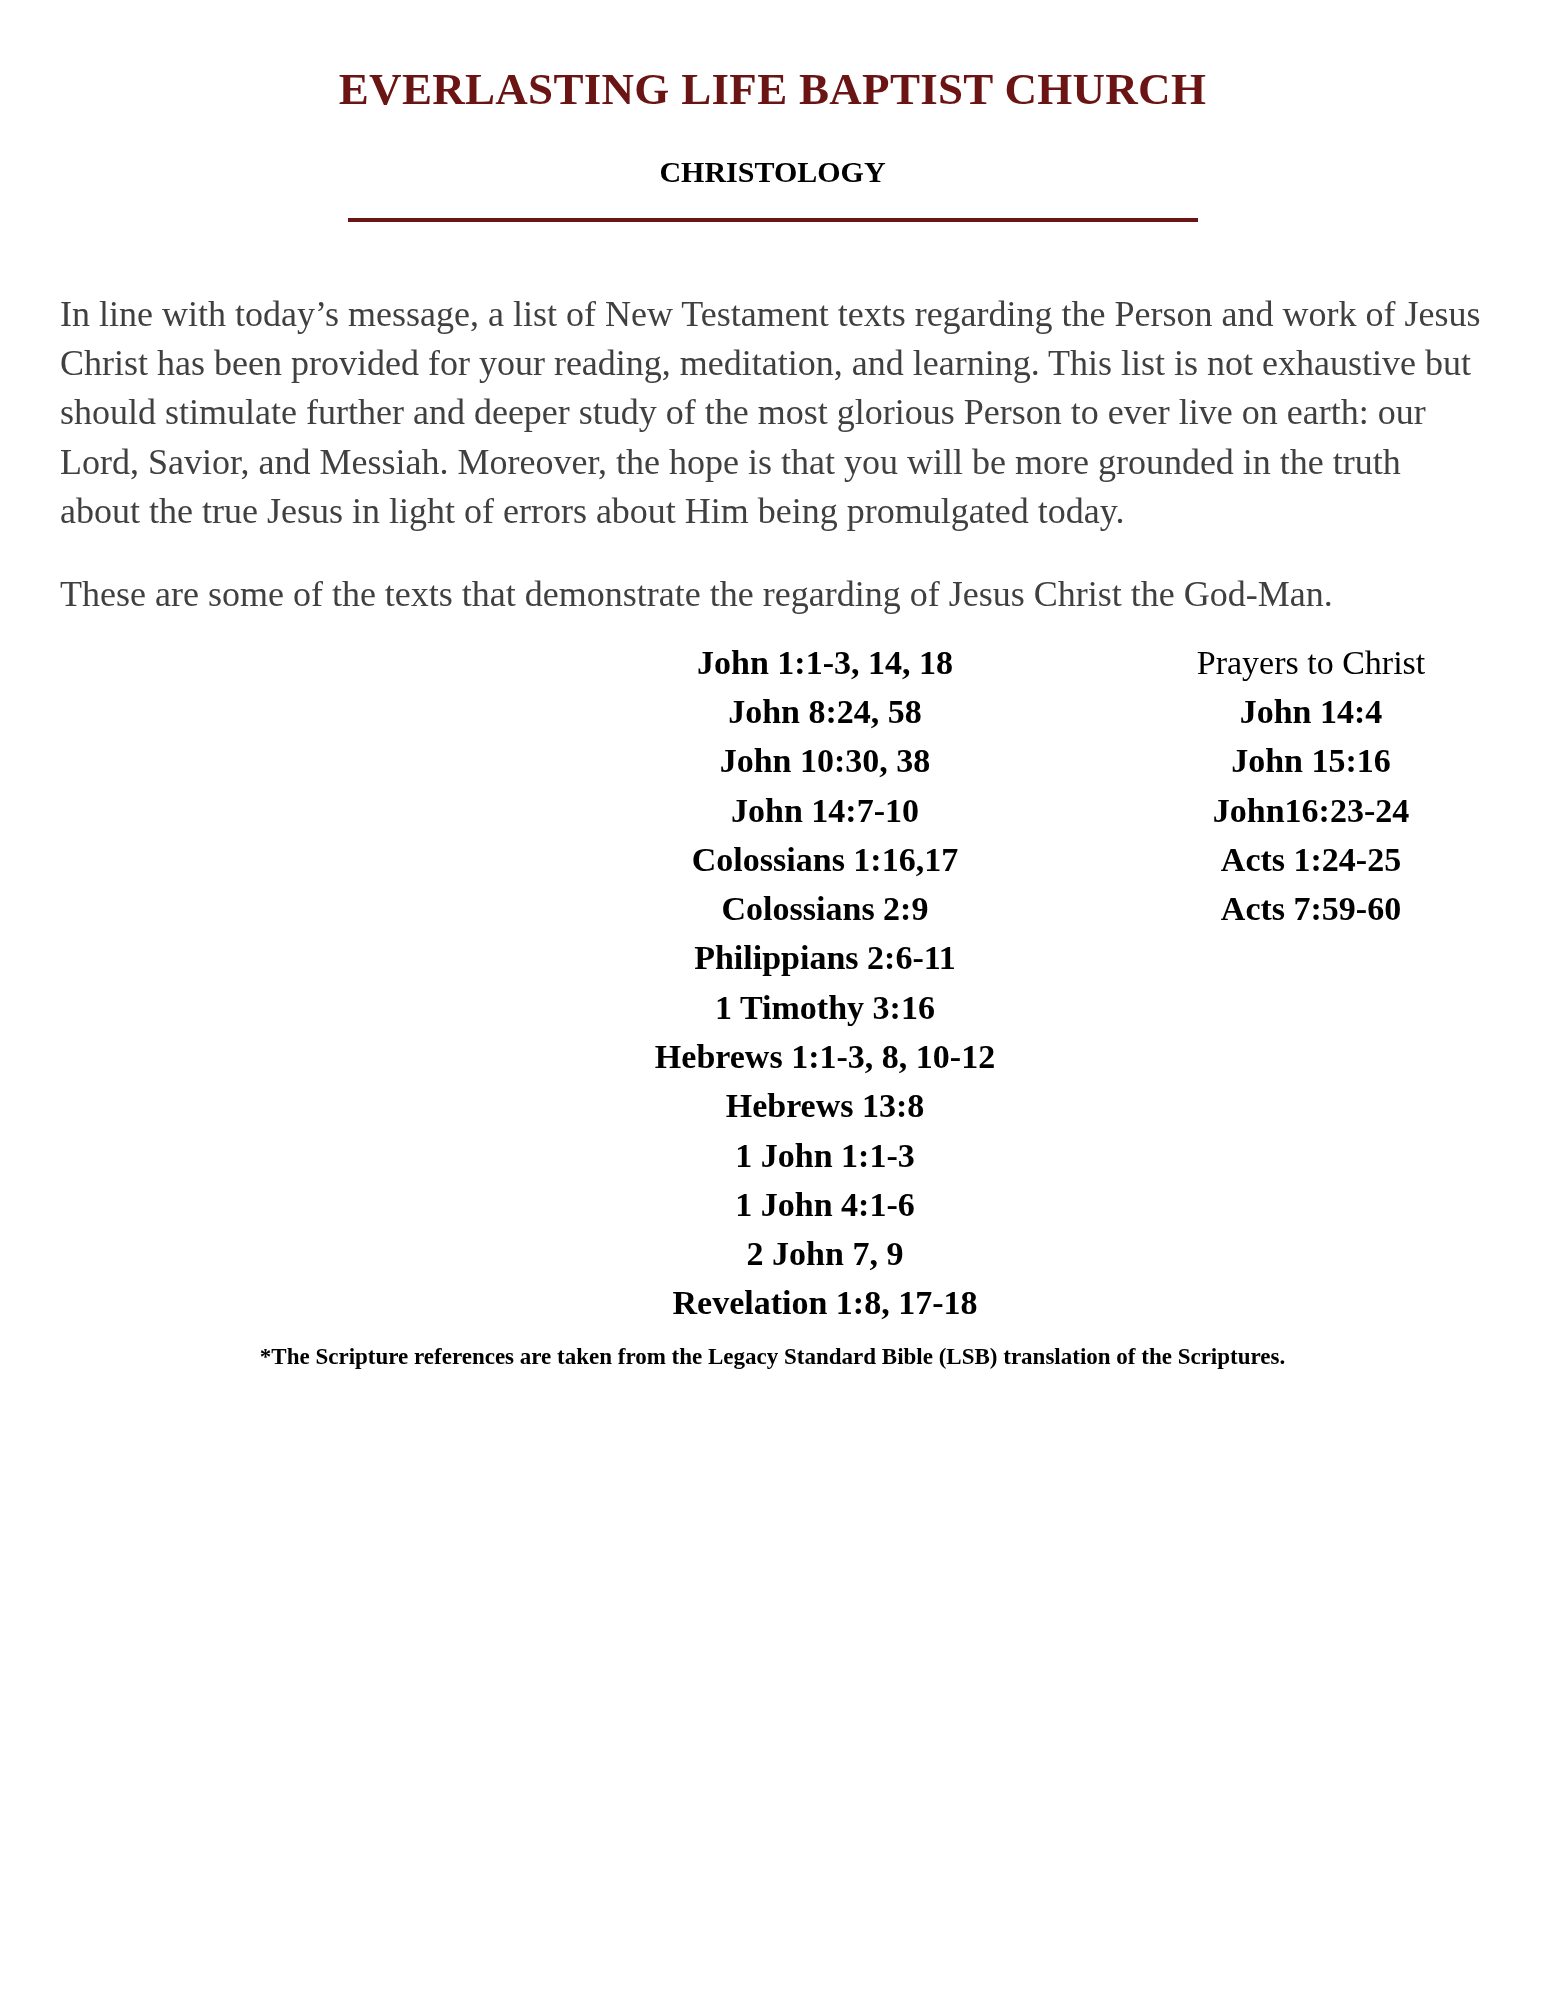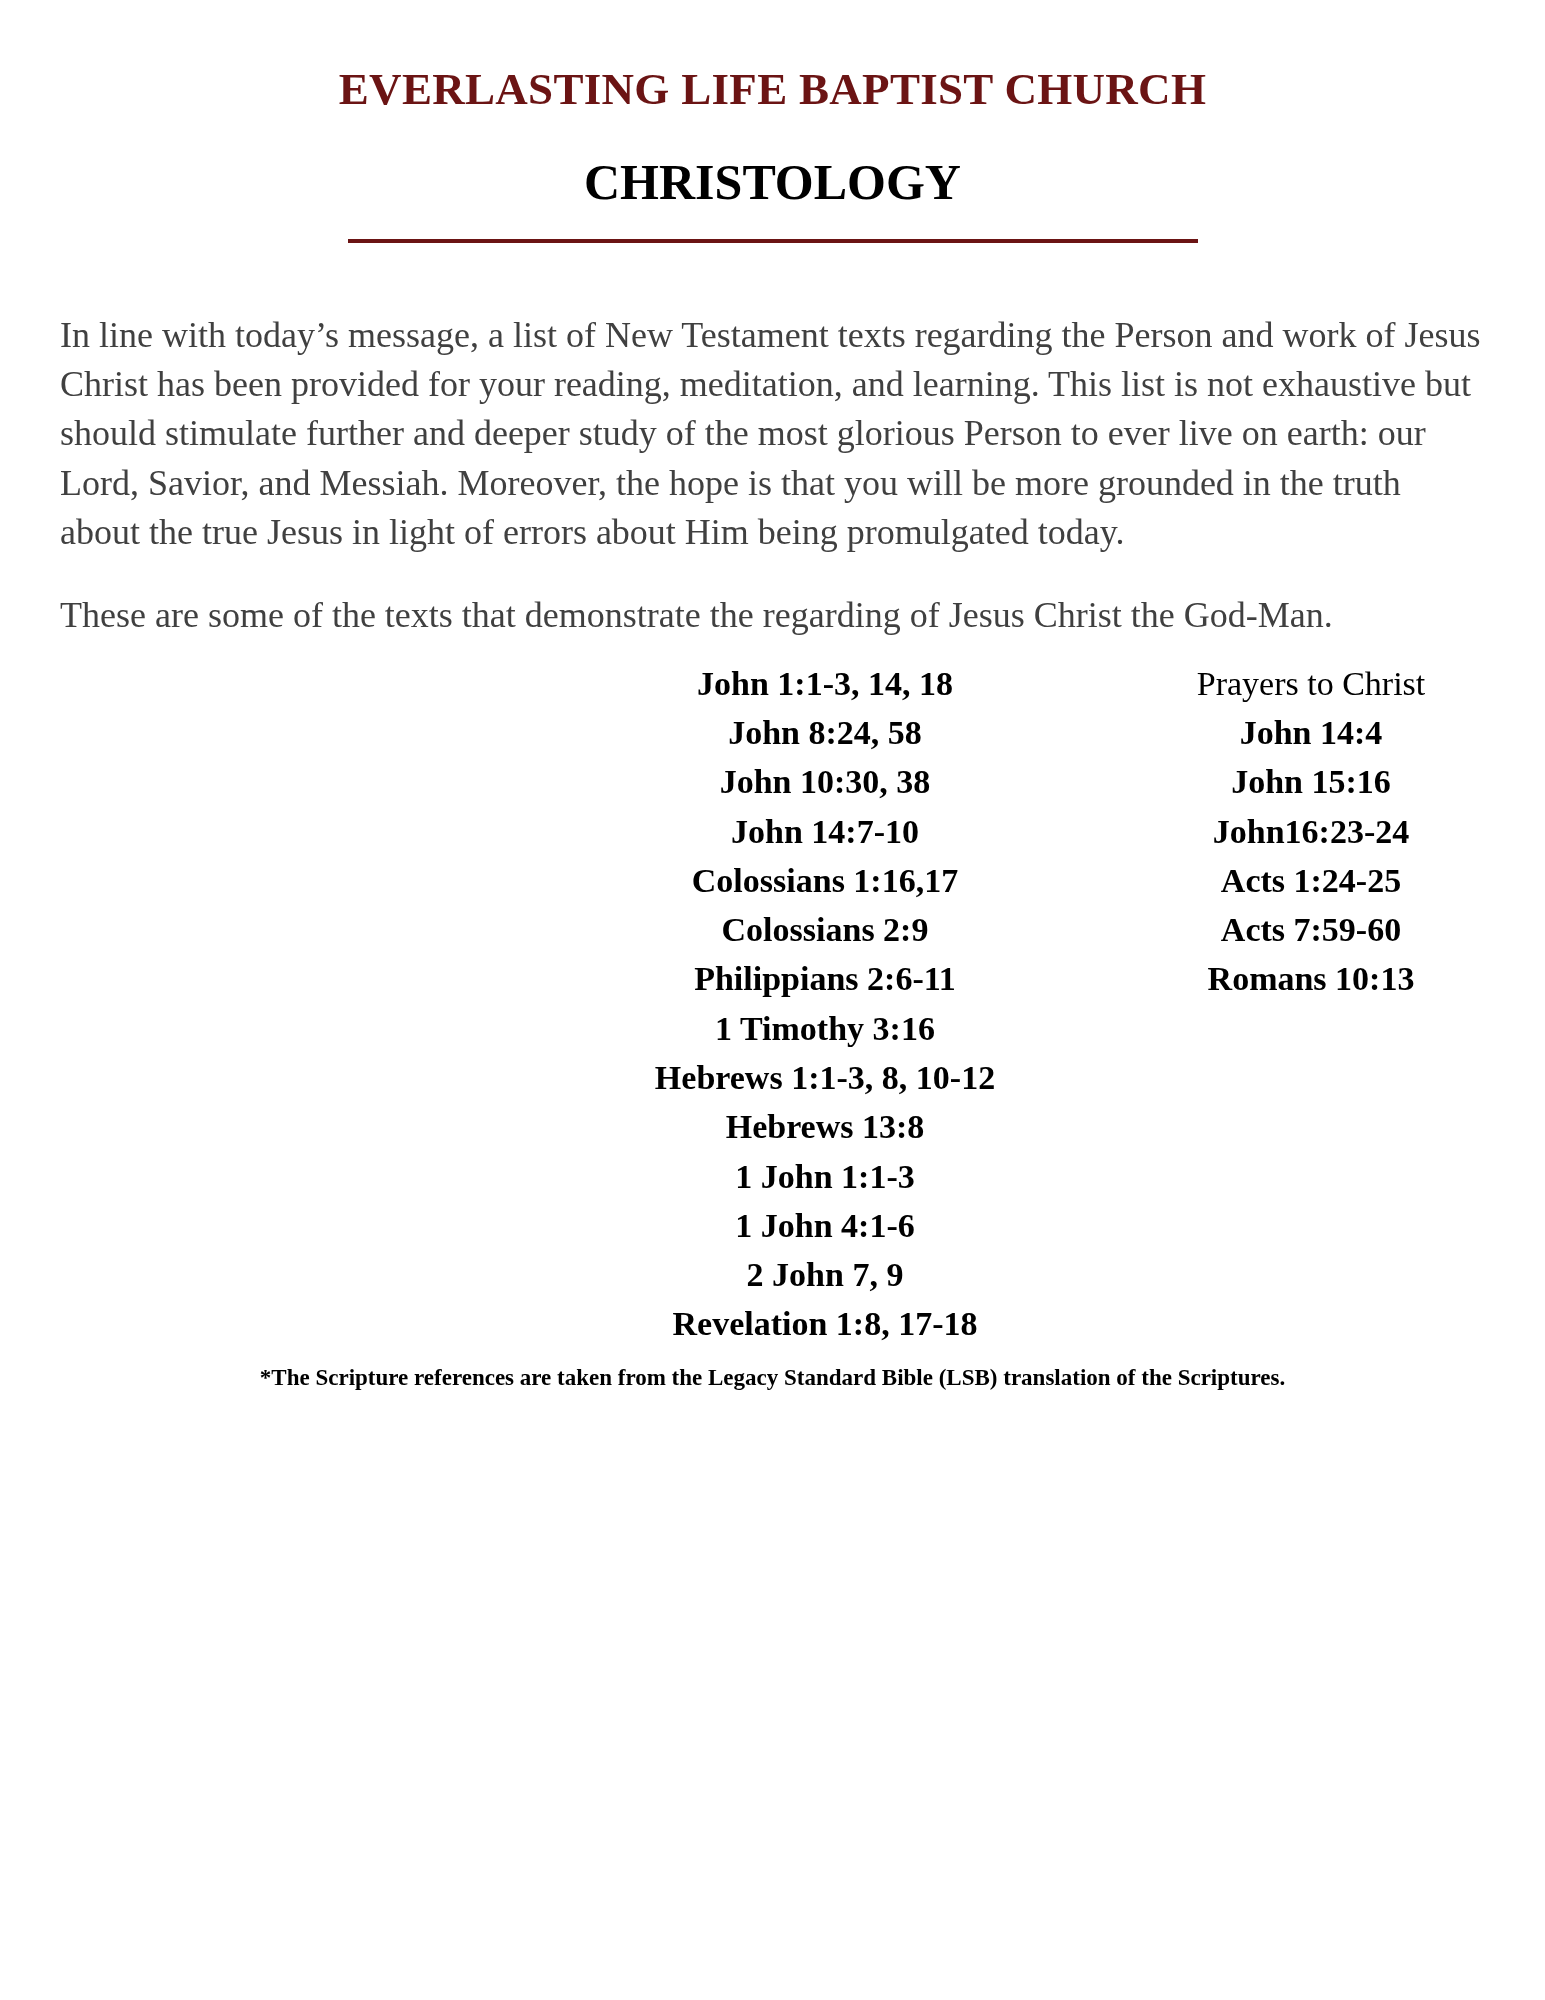--- a/index.html
+++ b/index.html
@@ -36,21 +36,21 @@
     font-size: 45px;
     line-height: 1.05;
     letter-spacing: 0.3px;
     margin: 0;
     padding-top: 66px;
   }
   .doc-title {
     text-align: center;
     color: #000000;
     font-weight: bold;
-    font-size: 50px;
+    font-size: 30px;
     line-height: 1.05;
     margin: 0;
     padding-top: 43px;
   }
   .divider-wrap {
     text-align: center;
     padding-top: 22px;
     height: 40px;
     overflow: hidden;
   }
@@ -153,20 +153,19 @@
         <div class="ref-line">Revelation 1:8, 17-18</div>
       </div>
 
       <div class="refs-col refs-col-right">
         <div class="refs-heading">Prayers to Christ</div>
         <div class="ref-line">John 14:4</div>
         <div class="ref-line">John 15:16</div>
         <div class="ref-line">John16:23-24</div>
         <div class="ref-line">Acts 1:24-25</div>
         <div class="ref-line">Acts 7:59-60</div>
-        <div class="ref-line">Romans 10:13</div>
       </div>
     </div>
 
     <div class="footnote">*The Scripture references are taken from the Legacy Standard Bible (LSB) translation of the Scriptures.</div>
 
   </div>
 </div>
 
 </body></html>

